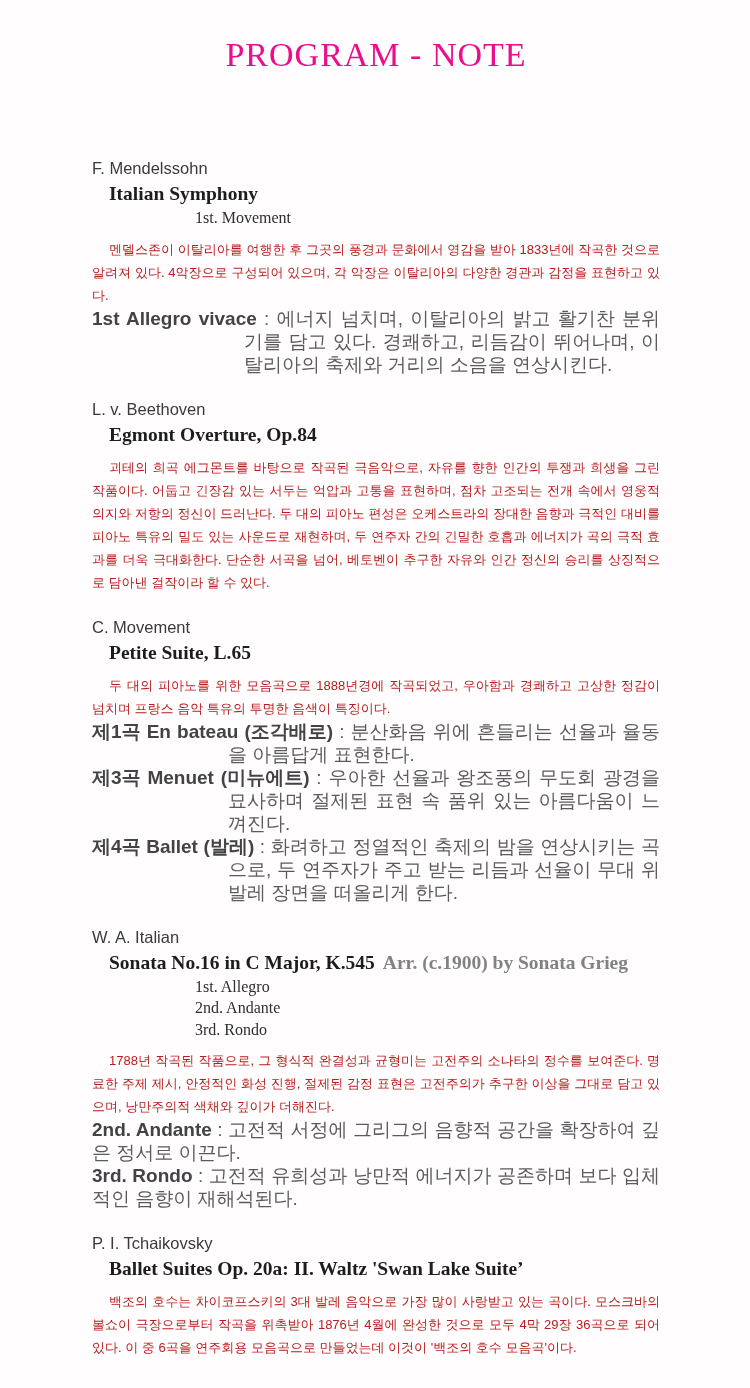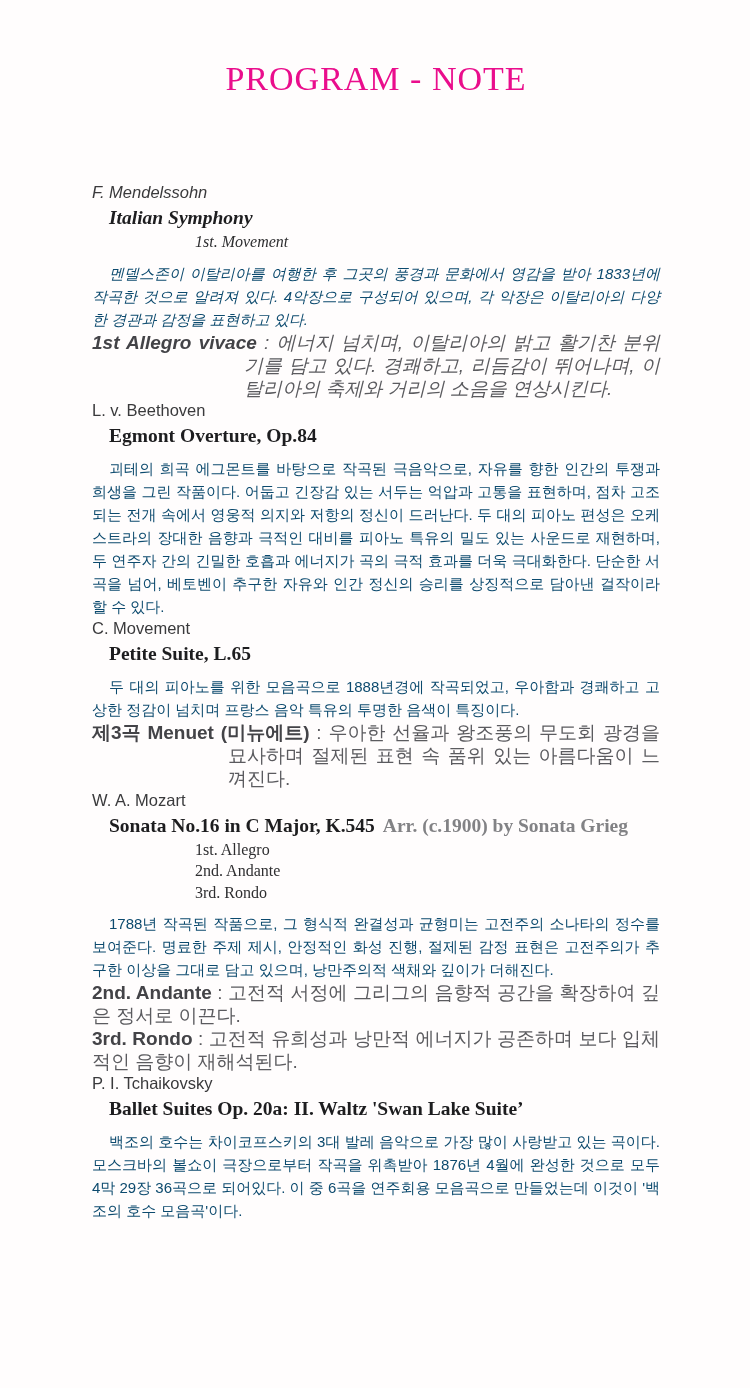--- a/index.html
+++ b/index.html
@@ -7,35 +7,35 @@
     width: 750px;
     height: 1388px;
     overflow: hidden;
     background: #fffdfd;
     font-family: "Liberation Sans", "DejaVu Sans", sans-serif;
   }
   .page {
     box-sizing: border-box;
     width: 750px;
     height: 1028px;
-    padding: 60px 90px 30px 92px;
+    padding: 36px 90px 30px 92px;
   }
   .doc-title {
     margin: 0;
     text-align: center;
     font-family: "Liberation Serif", "DejaVu Serif", serif;
     font-weight: 400;
     font-size: 34px;
     letter-spacing: 1px;
     color: #ea0d8c;
     line-height: 38px;
   }
   .sections { margin-top: 84px; }
-  .section { }
-  .section:first-child { margin-top: 0; font-style: italic; }
+  .section { margin-top: 23px; }
+  .section:first-child { margin-top: 0; }
   .composer {
     margin: 0;
     font-size: 16.5px;
     line-height: 21px;
     color: #3a3a3c;
   }
   .work-line {
     margin: 2px 0 0 17px;
     font-family: "Liberation Serif", "DejaVu Serif", serif;
     font-weight: 700;
@@ -50,23 +50,23 @@
   .movements { margin: 1px 0 0 103px; }
   .movement {
     margin: 0;
     font-family: "Liberation Serif", "DejaVu Serif", serif;
     font-size: 16px;
     line-height: 21.5px;
     color: #2e2e30;
   }
   .intro {
     margin: 9px 0 0 0;
-    font-size: 15px;
+    font-size: 13px;
     line-height: 23px;
-    color: #0c4a6e;
+    color: #b91c1c;
     text-align: justify;
     text-indent: 17px;
   }
   .entry {
     margin: 0;
     font-size: 19px;
     line-height: 23px;
     color: #5b5b5f;
     text-align: justify;
   }
@@ -96,25 +96,27 @@
     <div class="section">
       <p class="composer">L. v. Beethoven</p>
       <p class="work-line"><span>Egmont Overture, Op.84</span></p>
       <p class="intro">괴테의 희곡 에그몬트를 바탕으로 작곡된 극음악으로, 자유를 향한 인간의 투쟁과 희생을 그린 작품이다. 어둡고 긴장감 있는 서두는 억압과 고통을 표현하며, 점차 고조되는 전개 속에서 영웅적 의지와 저항의 정신이 드러난다. 두 대의 피아노 편성은 오케스트라의 장대한 음향과 극적인 대비를 피아노 특유의 밀도 있는 사운드로 재현하며, 두 연주자 간의 긴밀한 호흡과 에너지가 곡의 극적 효과를 더욱 극대화한다. 단순한 서곡을 넘어, 베토벤이 추구한 자유와 인간 정신의 승리를 상징적으로 담아낸 걸작이라 할 수 있다.</p>
     </div>
 
     <div class="section">
       <p class="composer">C. Movement</p>
       <p class="work-line"><span>Petite Suite, L.65</span></p>
       <p class="intro">두 대의 피아노를 위한 모음곡으로 1888년경에 작곡되었고, 우아함과 경쾌하고 고상한 정감이 넘치며 프랑스 음악 특유의 투명한 음색이 특징이다.</p>
+      <p class="entry hang-mid"><span class="entry-label">제1곡 En bateau (조각배로)</span><span> : </span><span>분산화음 위에 흔들리는 선율과 율동을 아름답게 표현한다.</span></p>
       <p class="entry hang-mid"><span class="entry-label">제3곡 Menuet (미뉴에트)</span><span> : </span><span>우아한 선율과 왕조풍의 무도회 광경을 묘사하며 절제된 표현 속 품위 있는 아름다움이 느껴진다.</span></p>
+      <p class="entry hang-mid"><span class="entry-label">제4곡 Ballet (발레)</span><span> : </span><span>화려하고 정열적인 축제의 밤을 연상시키는 곡으로, 두 연주자가 주고 받는 리듬과 선율이 무대 위 발레 장면을 떠올리게 한다.</span></p>
     </div>
 
     <div class="section">
-      <p class="composer">W. A. Mozart</p>
+      <p class="composer">W. A. Italian</p>
       <p class="work-line"><span>Sonata No.16 in C Major, K.545</span><span class="work-suffix">Arr. (c.1900) by Sonata Grieg</span></p>
       <div class="movements">
         <p class="movement">1st. Allegro</p>
         <p class="movement">2nd. Andante</p>
         <p class="movement">3rd. Rondo</p>
       </div>
       <p class="intro">1788년 작곡된 작품으로, 그 형식적 완결성과 균형미는 고전주의 소나타의 정수를 보여준다. 명료한 주제 제시, 안정적인 화성 진행, 절제된 감정 표현은 고전주의가 추구한 이상을 그대로 담고 있으며, 낭만주의적 색채와 깊이가 더해진다.</p>
       <p class="entry"><span class="entry-label">2nd. Andante</span><span> : </span><span>고전적 서정에 그리그의 음향적 공간을 확장하여 깊은 정서로 이끈다.</span></p>
       <p class="entry"><span class="entry-label">3rd. Rondo</span><span> : </span><span>고전적 유희성과 낭만적 에너지가 공존하며 보다 입체적인 음향이 재해석된다.</span></p>
     </div>

